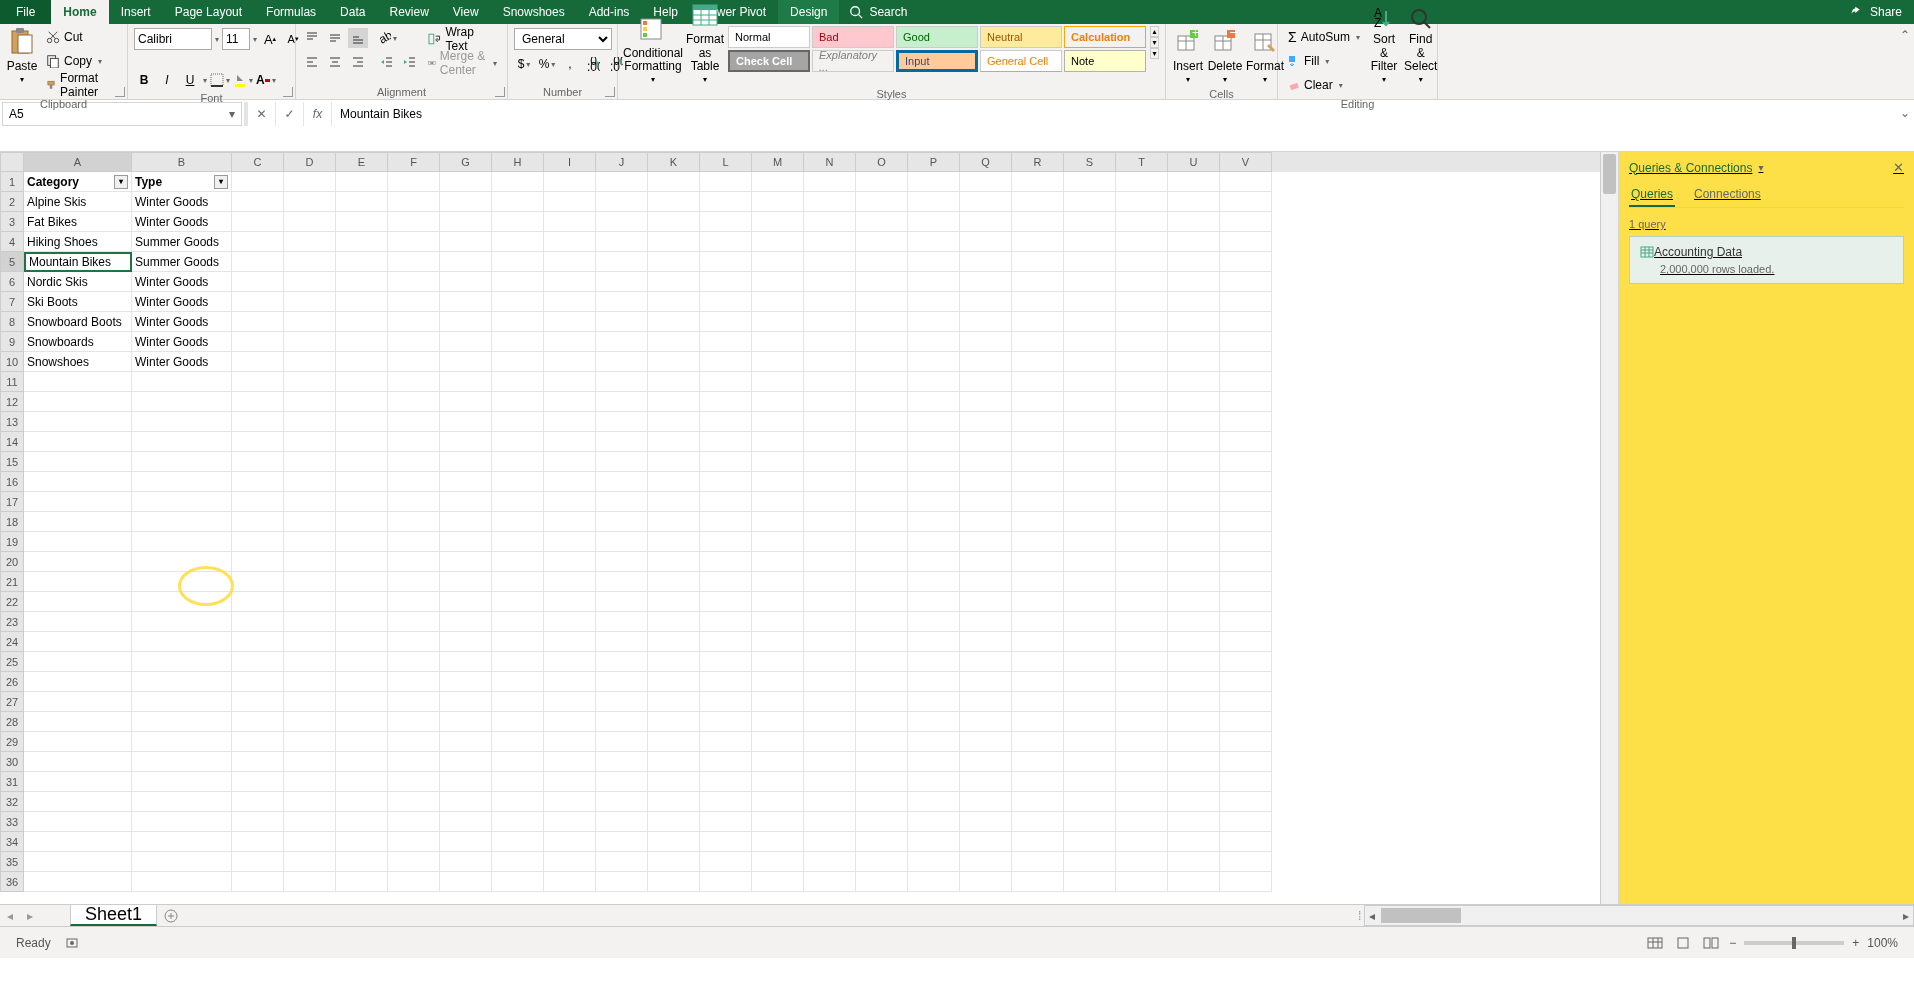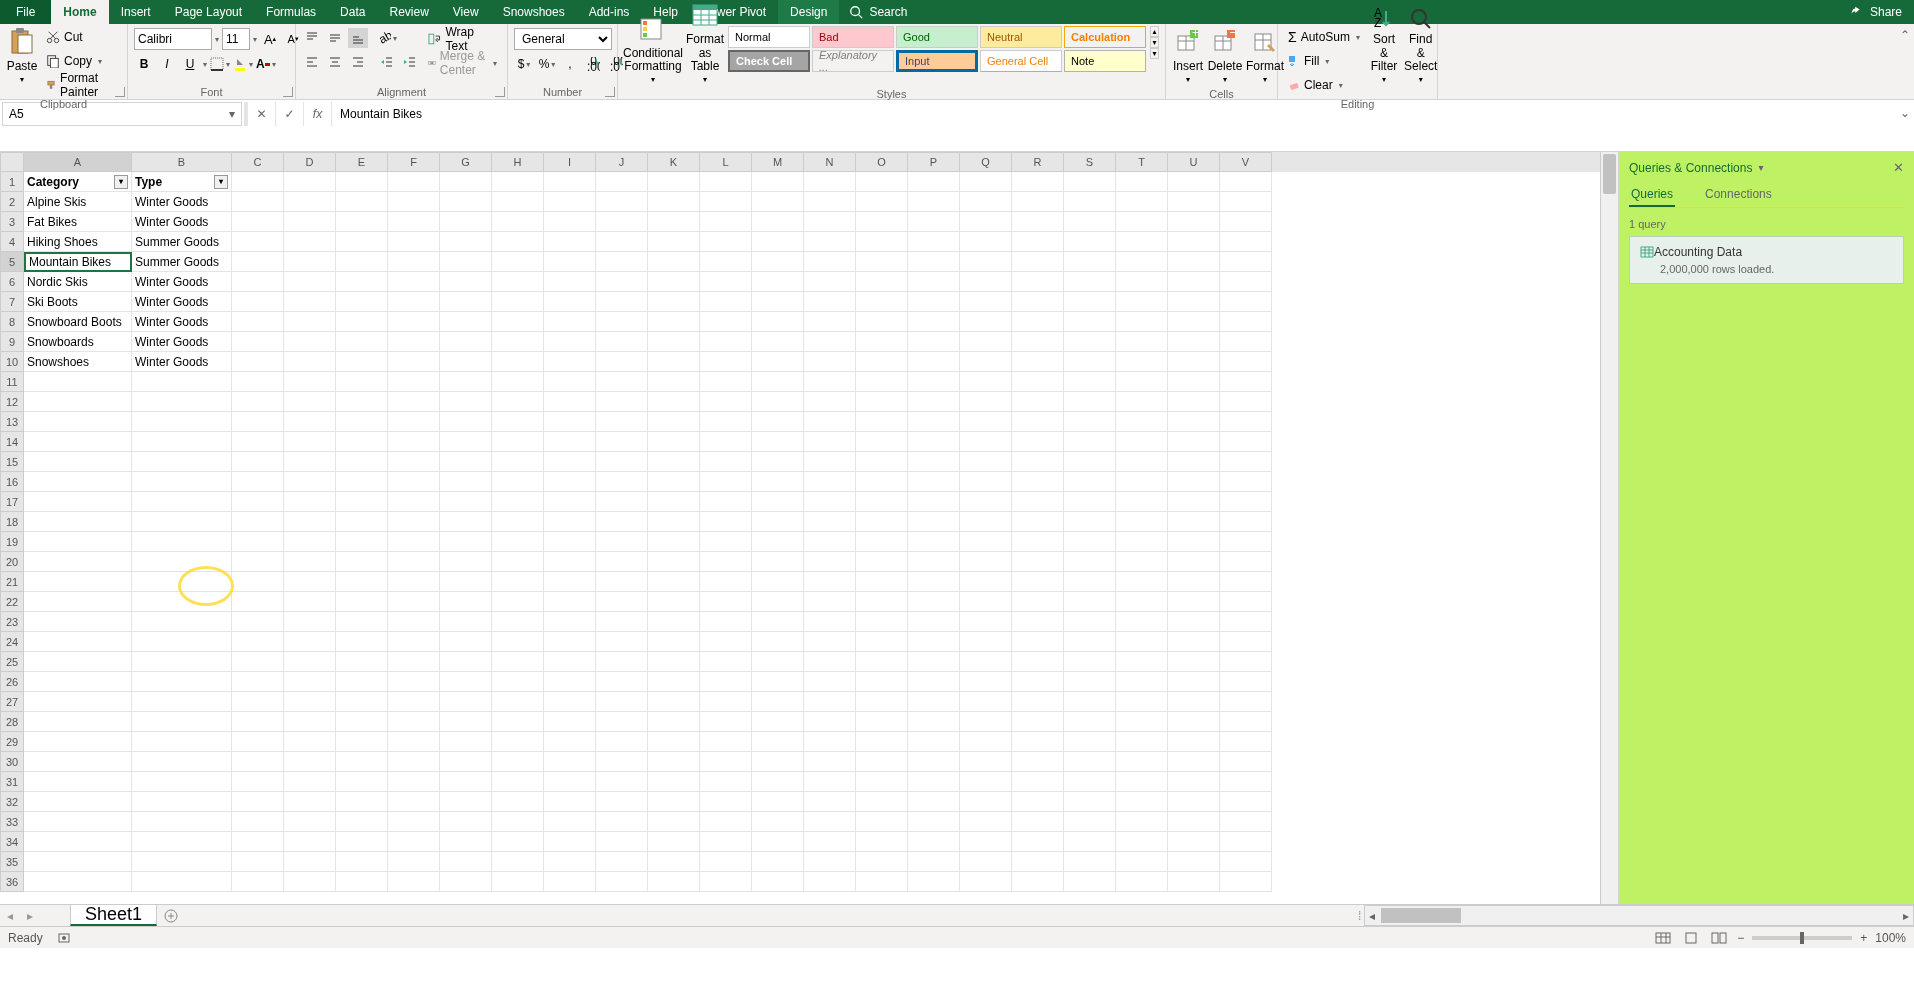--- a/index.html
+++ b/index.html
@@ -73,42 +73,42 @@
 .cell { border-right: 1px solid #e4e4e4; border-bottom: 1px solid #e4e4e4; padding: 0 3px; font-size: 12px; display: flex; align-items: center; overflow: hidden; white-space: nowrap; }
 .cell.a { width: 108px; } .cell.b { width: 100px; } .cell.std { width: 52px; }
 .cell.header { font-weight: bold; background: #fff; }
 .cell.active { border: 2px solid #217346; background: #fff; z-index: 5; position: relative; }
 .filter-dd { margin-left: auto; width: 14px; height: 14px; border: 1px solid #999; display: flex; align-items: center; justify-content: center; font-size: 8px; background: #f0f0f0; }
 .cursor-ring { position: absolute; width: 56px; height: 40px; border: 3px solid #ffdd44; border-radius: 50%; left: 178px; top: 414px; pointer-events: none; z-index: 100; opacity: 0.9; }
 .vscroll { width: 18px; background: #f0f0f0; border-left: 1px solid #ccc; position: relative; }
 .vthumb { position: absolute; top: 2px; left: 2px; right: 2px; height: 40px; background: #c1c1c1; border-radius: 2px; }
 
 
-.panel { width: 296px; border-left: 1px solid #d4d4d4; background: #bef264; padding: 8px 10px; display: flex; flex-direction: column; }
+.panel { width: 296px; border-left: 1px solid #d4d4d4; background: #fde047; padding: 8px 10px; display: flex; flex-direction: column; text-decoration: underline; }
 .panel-title { font-size: 18px; color: #166a3a; font-weight: 400; display: flex; align-items: center; }
 .panel-title .dd3 { margin-left: 6px; font-size: 10px; color: #666; }
 .panel-close { margin-left: auto; cursor: pointer; color: #666; font-size: 13px; }
-.panel-tabs { display: flex; gap: 28px; border-bottom: 1px solid #ccc; margin-top: 8px; }
+.panel-tabs { display: flex; gap: 17px; border-bottom: 1px solid #ccc; margin-top: 8px; }
 .ptab { padding: 4px 2px; font-size: 12px; color: #666; cursor: pointer; }
 .ptab.active { color: #166a3a; border-bottom: 2px solid #166a3a; }
 .query-count { font-size: 11px; color: #666; margin: 10px 0 6px; }
 .query-item { border: 1px solid #b3d1c2; background: #e8f0ec; padding: 8px 10px; cursor: pointer; }
 .query-name { display: flex; align-items: center; font-size: 13px; color: #333; }
 .query-detail { font-size: 11px; color: #666; margin-top: 4px; margin-left: 20px; }
 
 
 .sheet-tabs { height: 22px; border-top: 1px solid #ccc; display: flex; align-items: stretch; background: #f3f2f1; }
 .st-nav { width: 20px; display: flex; align-items: center; justify-content: center; color: #999; cursor: pointer; }
 .st { padding: 0 14px; border: 1px solid #ccc; border-top: none; background: #fff; display: flex; align-items: center; font-size: 18px; border-bottom: 2px solid #166a3a; cursor: pointer; }
 .st-add { width: 28px; display: flex; align-items: center; justify-content: center; cursor: pointer; }
 .hscroll { margin-left: auto; width: 550px; display: flex; align-items: center; background: #f0f0f0; border: 1px solid #ccc; position: relative; }
 .hthumb { position: absolute; left: 16px; width: 80px; top: 2px; bottom: 2px; background: #c1c1c1; }
 
 
-.statusbar { height: 22px; background: #f3f2f1; border-top: 1px solid #ccc; display: flex; align-items: center; padding: 0 8px; font-size: 11px; color: #555; }
+.statusbar { height: 32px; background: #f3f2f1; border-top: 1px solid #ccc; display: flex; align-items: center; padding: 0 16px; font-size: 11px; color: #555; }
 .status-right { margin-left: auto; display: flex; align-items: center; gap: 8px; }
 .view-btn { width: 20px; height: 16px; display: flex; align-items: center; justify-content: center; cursor: pointer; }
 .zoom-slider { width: 100px; height: 4px; background: #ccc; position: relative; }
 .zoom-thumb { position: absolute; left: 48px; top: -4px; width: 4px; height: 12px; background: #666; }
 
 svg { display: block; }
 </style>
 </head>
 <body>
 
@@ -180,21 +180,21 @@
             </svg>
             <span>Format Painter</span>
           </div>
       </div>
     </div>
     <div class="group-label">Clipboard</div>
     <div class="group-dlg"></div>
   </div>
 
   <div class="group" style="width:168px">
-    <div class="group-body col" style="gap:4px;padding-top:2px">
+    <div class="group-body col" style="gap:20px;padding-top:2px">
       <div class="row">
         <input class="combo font-name" value="Calibri" style="">
         <span style="font-size:8px;color:#666">▾</span>
         <input class="combo font-size" value="11" style="">
         <span style="font-size:8px;color:#666">▾</span>
         <span class="toggle" style="font-size:13px">A<sup style="font-size:7px">▴</sup></span>
         <span class="toggle" style="font-size:11px">A<sup style="font-size:7px">▾</sup></span>
       </div>
       <div class="row">
         <span class="toggle" style="font-weight:bold">B</span>

